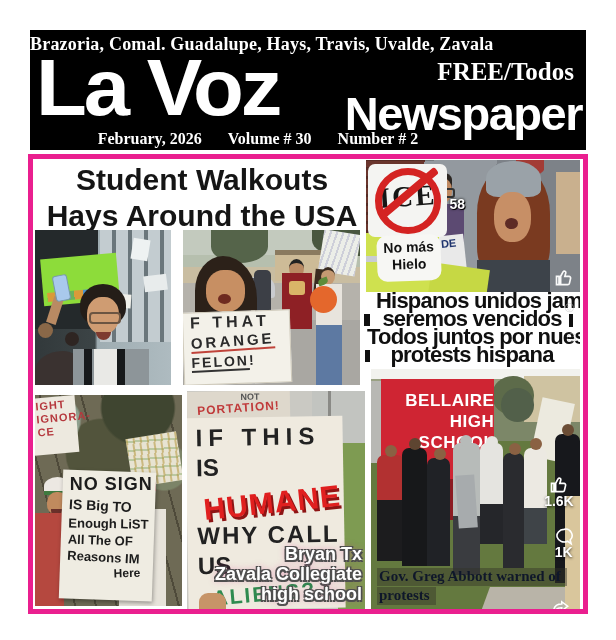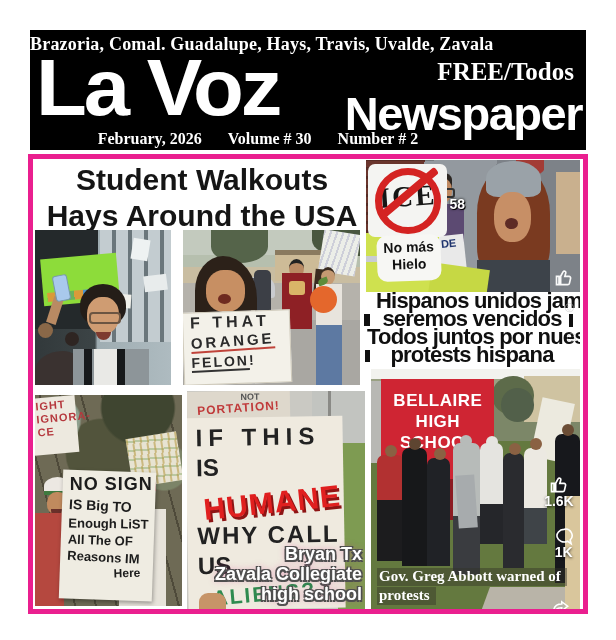--- a/index.html
+++ b/index.html
@@ -159,21 +159,21 @@
   .hsm{position:absolute;color:#bcbcbc;opacity:.6;font-size:15px;}
   .hsm1{right:3px;top:6px;transform:rotate(14deg);}
   .hsm2{right:1px;top:36px;transform:rotate(-10deg);}
 
   
   .p6-bg{inset:0;background:linear-gradient(to bottom,#f2f2ee 0 4%,#9aa183 4% 13%,#7c8768 13% 30%,#64793f 30% 100%);}
   .p6-bld{right:0;top:3%;width:27%;height:19%;background:#cfc3a1;}
   .p6-tree1{left:58%;top:3%;width:20%;height:16%;background:#5d6b4a;border-radius:50%;}
   .p6-tree2{right:22%;top:8%;width:16%;height:14%;background:#52604a;border-radius:50%;}
   .p6-wall{left:0;top:5%;width:13%;height:34%;background:#b8b8b4;}
-  .p6-sign{left:5%;top:4%;width:54%;height:42%;background:#cf2533;text-align:center;color:#fff;font-weight:bold;font-size:17px;letter-spacing:.5px;line-height:21px;padding-top:11px;box-sizing:border-box;}
+  .p6-sign{left:5%;top:4%;width:54%;height:42%;background:#cf2533;text-align:right;color:#fff;font-weight:bold;font-size:17px;letter-spacing:.5px;line-height:21px;padding-top:11px;box-sizing:border-box;}
   .p6-base{left:27%;top:46%;width:21%;height:17%;background:#8c1b22;}
   .fig{position:absolute;border-radius:7px 7px 0 0;}
   .fig::before{content:"";position:absolute;top:-10px;left:28%;width:12px;height:12px;border-radius:50%;background:#8a6143;}
   .f1{left:3%;top:36%;width:13%;height:44%;background:linear-gradient(#b23131 0 42%,#1c1c1e 42%);}
   .f2{left:15%;top:33%;width:12%;height:49%;background:#17181a;}
   .f2::before{background:#5e4531;}
   .f3{left:27%;top:37%;width:11%;height:45%;background:#202226;}
   .f4{left:39%;top:31%;width:13%;height:55%;background:linear-gradient(#b7bbb9 0 55%,#3a3c40 55%);}
   .f4::before{background:#b7bbb9;top:-8px;}
   .f5{left:52%;top:31%;width:11%;height:42%;background:linear-gradient(#e5e4e0 0 60%,#25262a 60%);}
@@ -185,21 +185,21 @@
   .p6-poster{left:79%;top:13%;width:16%;height:25%;background:#eceadf;transform:rotate(12deg);}
   .p6-silver{left:41%;top:44%;width:9%;height:22%;background:#a7abad;transform:rotate(-4deg);}
   .p6-walk{left:55%;bottom:0;width:45%;height:9%;background:#b9b4a8;transform:skewX(-20deg);}
   .p6-beige{right:0;top:53%;width:7%;height:47%;background:#d9c69c;}
   .p6-icon{position:absolute;right:3%;text-align:center;color:#fff;}
   .p6-like{top:44%;}
   .p6-comm{top:66%;}
   .p6-share{bottom:-3%;right:4%;}
   .p6-count{font-size:14px;font-weight:bold;color:#fff;text-shadow:0 1px 3px rgba(0,0,0,.8);margin-top:-2px;}
   .p6-capband{left:0;bottom:0;width:80%;padding:3px 0 4px 6px;}
-  .p6-capline{display:table;background:rgba(52,52,40,.45);color:#ffffff;font-family:"Liberation Serif",serif;font-weight:bold;font-size:15px;padding:0 6px 1px 2px;margin-top:1px;white-space:nowrap;}
+  .p6-capline{display:table;background:rgba(52,52,40,.45);color:#0f172a;font-family:"Liberation Serif",serif;font-weight:bold;font-size:15px;padding:0 6px 1px 2px;margin-top:1px;white-space:nowrap;}
 
   svg.icon{display:block;margin:0 auto;}
 </style>
 </head>
 <body>
 
 <header class="masthead">
   <div class="counties">Brazoria, Comal. Guadalupe, Hays, Travis, Uvalde, Zavala</div>
   <div class="lavoz">La Voz</div>
   <div class="free">FREE/Todos</div>

